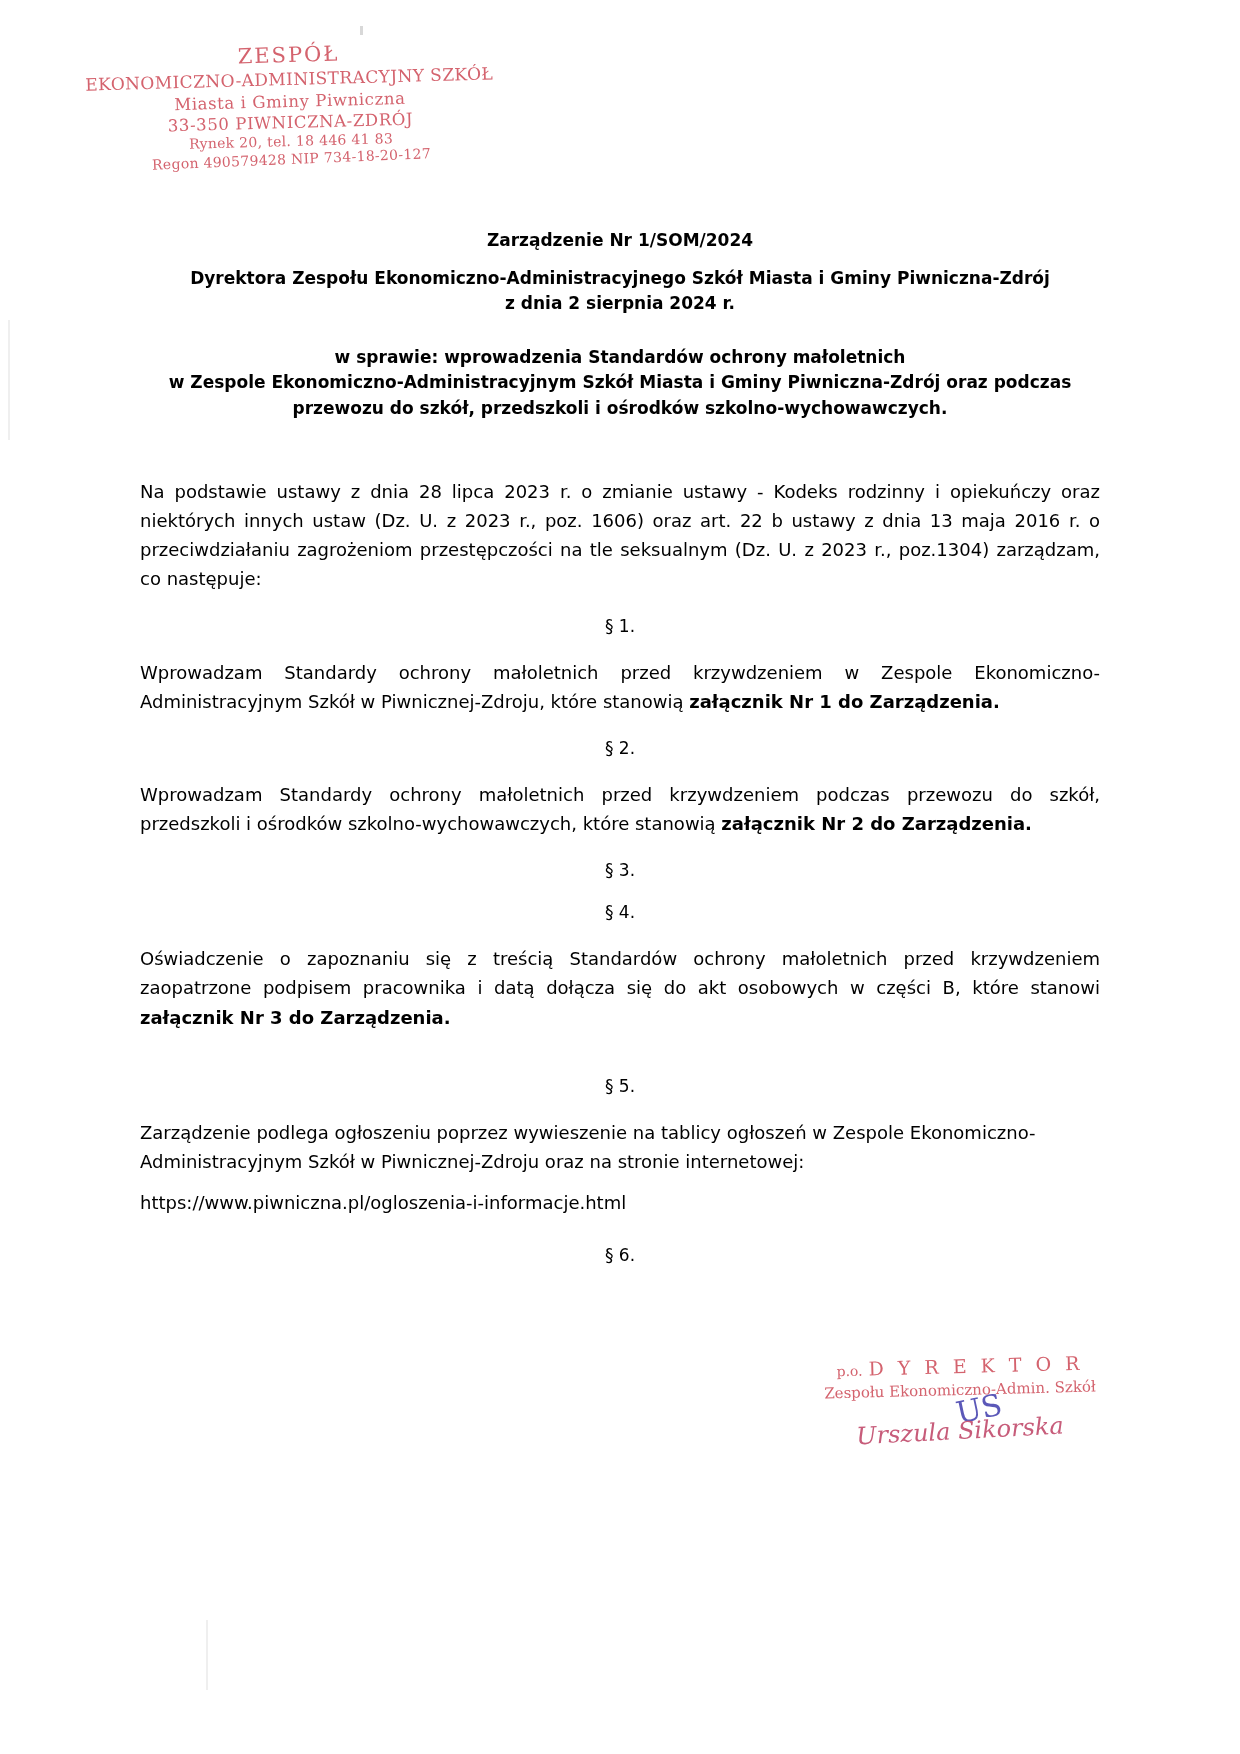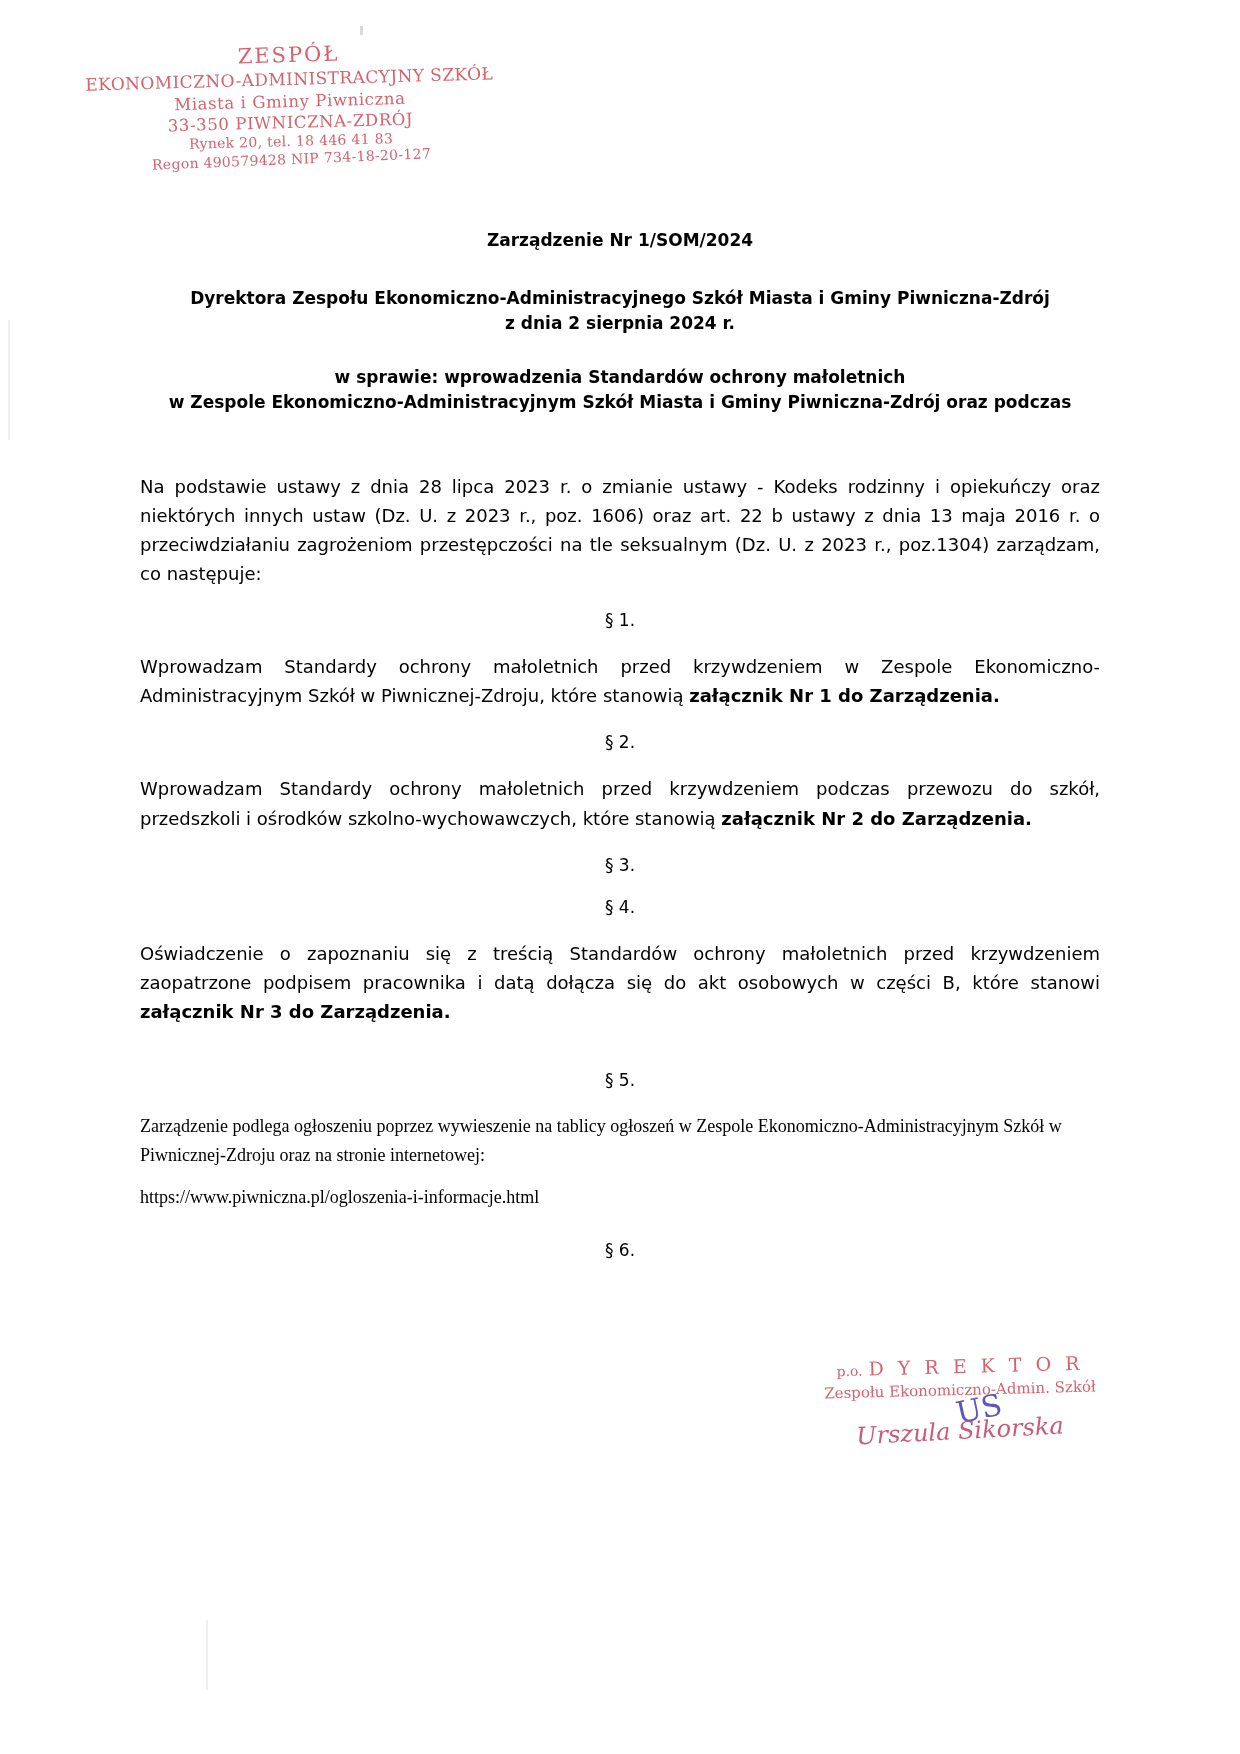--- a/index.html
+++ b/index.html
@@ -67,36 +67,36 @@
     left: 140px;
     top: 228px;
     width: 960px;
   }
   .title-block {
     text-align: center;
     font-weight: bold;
     font-size: 17px;
     line-height: 1.5;
   }
-  .title-main { margin-bottom: 32px; text-align: center; }
+  .title-main { margin-bottom: 12px; text-align: center; }
   .title-sub { margin-bottom: 28px; }
   .title-sub .ln { display: block; }
   .title-subject { margin-bottom: 8px; }
   .title-subject .ln { display: block; }
 
   .para {
     text-align: justify;
     font-size: 18px;
     line-height: 1.62;
     margin-top: 26px;
     -webkit-hyphens: none;
     hyphens: none;
   }
   .para.first { margin-top: 56px; }
-  .para.noindent { text-align: left; font-family: Liberation Serif, serif; }
+  .para.noindent { text-align: left; }
   .section-mark {
     text-align: center;
     font-size: 17px;
     margin-top: 22px;
     margin-bottom: 2px;
   }
   .b { font-weight: bold; }
   .tight { margin-top: 22px; }
 
   
@@ -169,20 +169,21 @@
 
     <div class="title-block">
       <div class="title-main">Zarządzenie Nr 1/SOM/2024</div>
       <div class="title-sub">
         <span class="ln">Dyrektora Zespołu Ekonomiczno-Administracyjnego Szkół Miasta i Gminy Piwniczna-Zdrój</span>
         <span class="ln">z dnia 2 sierpnia 2024 r.</span>
       </div>
       <div class="title-subject">
         <span class="ln">w sprawie: wprowadzenia Standardów ochrony małoletnich</span>
         <span class="ln">w Zespole Ekonomiczno-Administracyjnym Szkół Miasta i Gminy Piwniczna-Zdrój oraz podczas</span>
+        <span class="ln">przewozu do szkół, przedszkoli i ośrodków szkolno-wychowawczych.</span>
       </div>
     </div>
 
     <div class="para first">Na podstawie ustawy z dnia 28 lipca 2023 r. o zmianie ustawy - Kodeks rodzinny i opiekuńczy oraz niektórych innych ustaw (Dz. U. z 2023 r., poz. 1606) oraz art. 22 b ustawy z dnia 13 maja 2016 r. o przeciwdziałaniu zagrożeniom przestępczości na tle seksualnym (Dz. U. z 2023 r., poz.1304) zarządzam, co następuje:</div>
 
     <div class="section-mark">§ 1.</div>
     <div class="para tight"><span>Wprowadzam Standardy ochrony małoletnich przed krzywdzeniem w Zespole Ekonomiczno-Administracyjnym Szkół w Piwnicznej-Zdroju, które stanowią </span><span class="b">załącznik Nr 1 do Zarządzenia.</span></div>
 
     <div class="section-mark">§ 2.</div>
     <div class="para tight"><span>Wprowadzam Standardy ochrony małoletnich przed krzywdzeniem podczas przewozu do szkół, przedszkoli i ośrodków szkolno-wychowawczych, które stanowią </span><span class="b">załącznik Nr 2 do Zarządzenia.</span></div>

